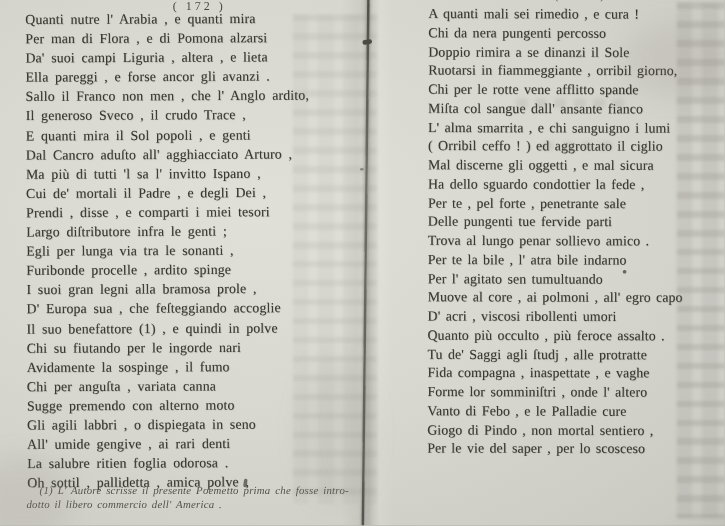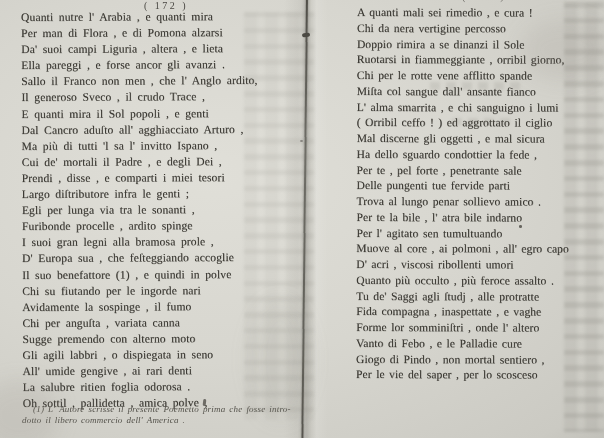--- a/index.html
+++ b/index.html
@@ -137,21 +137,21 @@
     </div>
     <div class="ghost-col ghost-left"></div>
   </div>
 
   <div class="fold-line"></div>
 
   <div class="page page-right">
     <div class="page-number">( 173 )</div>
     <div class="verse">
         <div class="line">A quanti mali sei rimedio , e cura !</div>
-        <div class="line">Chi da nera vertigine percosso</div>
+        <div class="line">Chi da nera pungenti percosso</div>
         <div class="line">Doppio rimira a se dinanzi il Sole</div>
         <div class="line">Ruotarsi in fiammeggiante , orribil giorno,</div>
         <div class="line">Chi per le rotte vene afflitto spande</div>
         <div class="line">Miſta col sangue dall' ansante fianco</div>
         <div class="line">L' alma smarrita , e chi sanguigno i lumi</div>
         <div class="line">( Orribil ceffo ! ) ed aggrottato il ciglio</div>
         <div class="line">Mal discerne gli oggetti , e mal sicura</div>
         <div class="line">Ha dello sguardo condottier la fede ,</div>
         <div class="line">Per te , pel forte , penetrante sale</div>
         <div class="line">Delle pungenti tue fervide parti</div>

